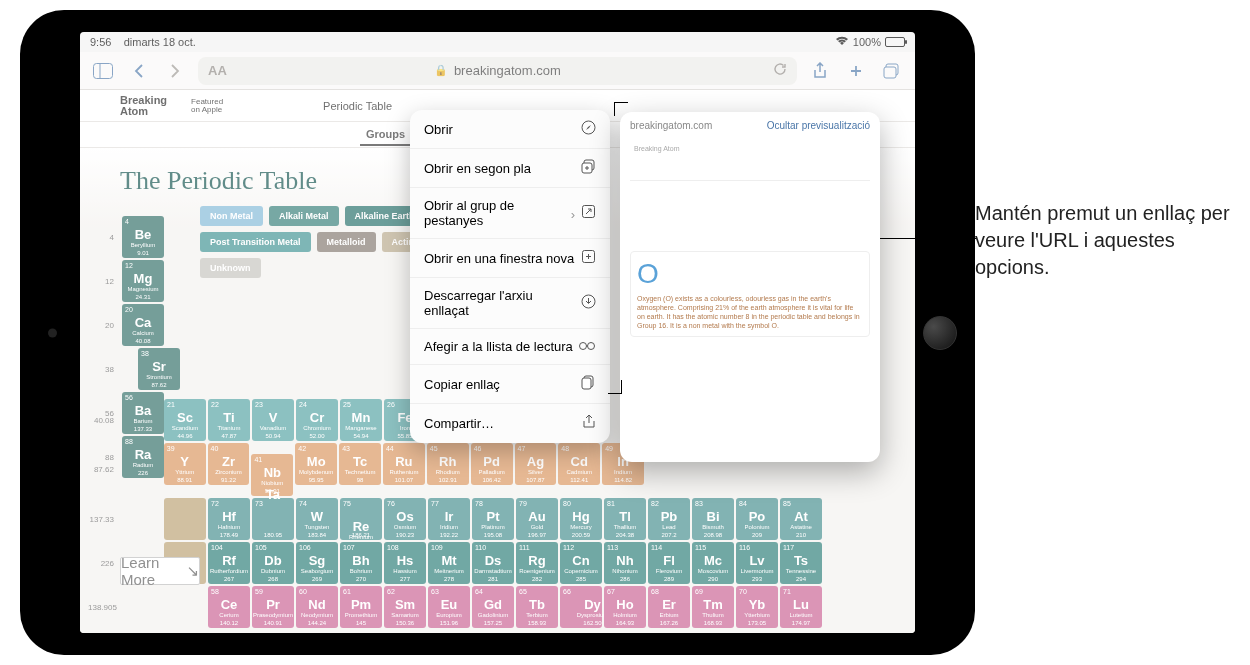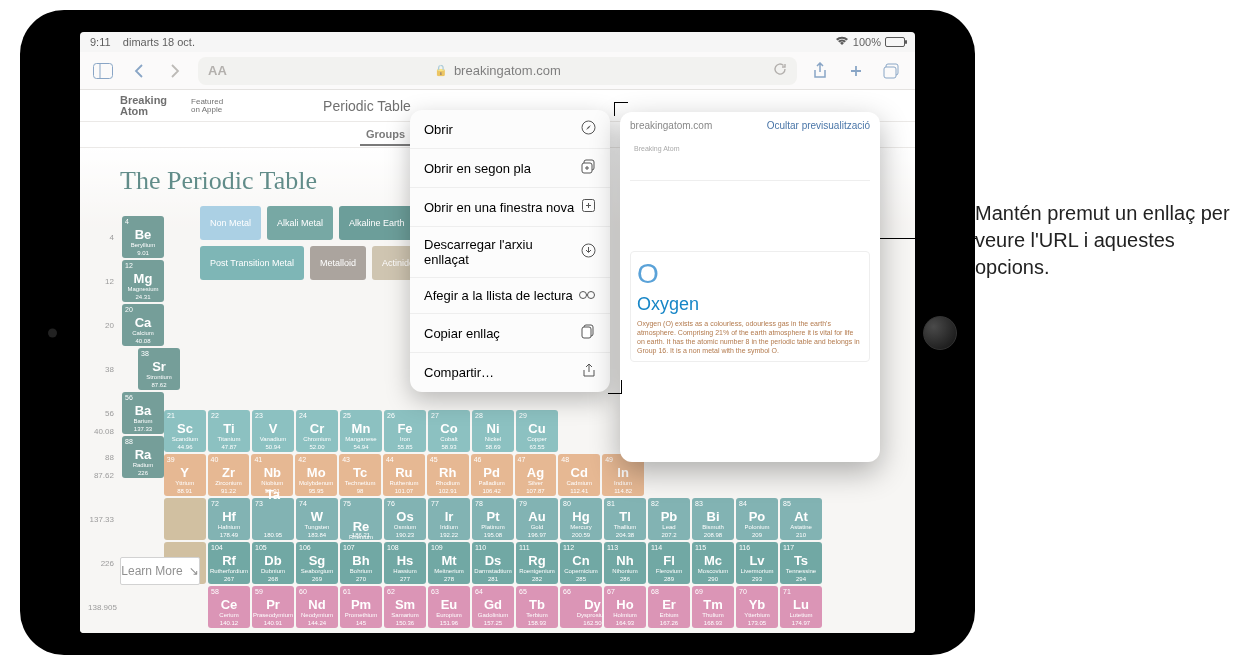--- a/index.html
+++ b/index.html
@@ -75,38 +75,38 @@
   .site-tabs .tab { padding: 4px 6px; color:#333; }
   .site-tabs .tab.sel { border-bottom: 2px solid #333; font-weight:600;}
   
   .page-body { position: relative; height: calc(100% - 116px); overflow:hidden; background: linear-gradient(#fff, #f3f1ee 80px); }
   .page-title {
     font-family: Georgia, serif; font-size: 26px; color:#0d4f4b;
     padding: 18px 0 10px 40px;
   }
   
   .legend { display:flex; flex-wrap:wrap; gap:6px; width: 300px; margin-left: 120px; }
-  .chip { font-size:9px; color:#fff; padding: 12px 10px; border-radius:3px; }
+  .chip { font-size:9px; color:#fff; padding: 5px 10px; border-radius:3px;font-weight:bold; }
   
   .ptable { position:absolute; bottom: 5px; left: 8px; right: 8px; }
   .prow { display:flex; gap:2px; margin-top:2px; }
   .rowlabel { width: 30px; font-size:8px; color:#666; text-align:right; padding-right:4px; align-self:center;}
   .cell {
     width: 42px; height: 42px; border-radius:3px;
     display:flex; flex-direction:column; align-items:center; justify-content:center;
     font-size: 8px; color:#fff; position:relative;
   }
   .cell .n { position:absolute; top:2px; left:3px; font-size:7px;}
   .cell .sym { font-size: 13px; font-weight:600;}
   .cell .name { font-size: 6px; }
   .cell .mass { position:absolute; bottom:2px; font-size:6px;}
   .learn-more {
     position:absolute; bottom: 48px; left: 40px;
     width: 80px; height: 28px; background:#fff; border:1px solid #bbb;
-    font-size: 12px; color:#555; display:flex; align-items:center; justify-content:center;
+    font-size: 15px; color:#555; display:flex; align-items:center; justify-content:center;
     border-radius:2px;
   }
   
   .dim {
     position:absolute; inset:0; background: rgba(255,255,255,0.35);
   }
   
   .ctx {
     position:absolute; top: 78px; left: 330px;
     width: 200px;
@@ -167,21 +167,21 @@
 </head>
 <body>
 
 <div class="device">
   <div class="camera"></div>
   <div class="home-button"></div>
   <div class="screen">
 
     <div class="statusbar">
       <div class="left">
-        <span>9:11</span>
+        <span>9:56</span>
         <span>&nbsp;&nbsp;</span>
         <span>dimarts 18 oct.</span>
       </div>
       <div class="right">
         <span>
           <svg width="14" height="10" viewBox="0 0 14 10">
               <path d="M7 9 L9 7 A3 3 0 0 0 5 7 Z M3 5 A6 6 0 0 1 11 5 L9.5 6.5 A4 4 0 0 0 4.5 6.5 Z M1 3 A9 9 0 0 1 13 3 L11.5 4.5 A7 7 0 0 0 2.5 4.5 Z" fill="#000"></path>
             </svg>
         </span>
         <span>100%</span>
@@ -237,21 +237,21 @@
     <div class="site-header">
       <div style="line-height:1.0;font-weight:600;">
         <span>Breaking</span><br><span>Atom</span>
       </div>
       <div style="font-size:8px;line-height:1.0;display:flex;align-items:center;gap:4px;">
         <span></span>
         <span style="white-space:pre;">Featured
 on Apple</span>
       </div>
       <div style="width:60px;"></div>
-      <div style="font-size:14px;">Periodic Table</div>
+      <div style="font-size:11px;">Periodic Table</div>
     </div>
     <div class="site-tabs">
       <div class="tab sel">Groups</div>
       <div class="tab">Periods</div>
     </div>
 
     <div class="page-body">
       <div class="page-title">The Periodic Table</div>
       <div class="legend" id="legend">
           <div class="chip" style="background: rgb(127, 183, 214);">Non Metal</div>
@@ -387,21 +387,21 @@
               <span class="sym">Y</span>
               <span class="name">Yttrium</span>
               <span class="mass">88.91</span>
             </div>
             <div class="cell" style="background: rgb(217, 146, 90);">
               <span class="n">40</span>
               <span class="sym">Zr</span>
               <span class="name">Zirconium</span>
               <span class="mass">91.22</span>
             </div>
-            <div class="cell" style="background: rgb(217, 146, 90);">
+            <div class="cell" style="background: rgb(217, 146, 90); margin-top: 11px;">
               <span class="n">41</span>
               <span class="sym">Nb</span>
               <span class="name">Niobium</span>
               <span class="mass">92.91</span>
             </div>
             <div class="cell" style="background: rgb(217, 146, 90);">
               <span class="n">42</span>
               <span class="sym">Mo</span>
               <span class="name">Molybdenum</span>
               <span class="mass">95.95</span>
@@ -742,20 +742,27 @@
         </div>
         <div class="ctx-item">
           <span>Obrir en segon pla</span>
           <span class="ic"><svg width="15" height="15" viewBox="0 0 15 15">
               <rect x="3" y="1" width="10" height="10" rx="2" fill="none" stroke="#555"></rect>
               <rect x="1" y="4" width="10" height="10" rx="2" fill="#fff" stroke="#555"></rect>
               <path d="M6 7v4M4 9h4" stroke="#555"></path>
             </svg></span>
         </div>
         <div class="ctx-item">
+          <span>Obrir al grup de pestanyes</span>
+          <span class="ic"><span style="margin-right:6px;color:#999;">›</span><svg width="15" height="15" viewBox="0 0 15 15">
+              <rect x="1.5" y="1.5" width="12" height="12" rx="2" fill="none" stroke="#555"></rect>
+              <path d="M5 10 L10 5 M10 5 h-3 M10 5 v3" stroke="#555" fill="none"></path>
+            </svg></span>
+        </div>
+        <div class="ctx-item">
           <span>Obrir en una finestra nova</span>
           <span class="ic"><svg width="15" height="15" viewBox="0 0 15 15">
               <rect x="1.5" y="1.5" width="12" height="12" rx="2" fill="none" stroke="#555"></rect>
               <path d="M7.5 5v5M5 7.5h5" stroke="#555"></path>
             </svg></span>
         </div>
         <div class="ctx-item">
           <span>Descarregar l'arxiu enllaçat</span>
           <span class="ic"><svg width="15" height="15" viewBox="0 0 15 15">
               <circle cx="7.5" cy="7.5" r="6.5" fill="none" stroke="#555"></circle>
@@ -789,21 +796,20 @@
       <div class="preview-head">
         <span>breakingatom.com</span>
         <span class="hide">Ocultar previsualització</span>
       </div>
       <div class="preview-body">
         <div style="height:40px;border-bottom:1px solid #eee;font-size:7px;color:#aaa;padding:4px;">
           <span>Breaking</span> <span>Atom</span>
         </div>
         <div class="preview-element-card">
           <div class="sym">O</div>
-          <h3>Oxygen</h3>
           <p>Oxygen (O) exists as a colourless, odourless gas in the earth's atmosphere. Comprising 21% of the earth atmosphere it is vital for life on earth. It has the atomic number 8 in the periodic table and belongs in Group 16. It is a non metal with the symbol O.</p>
         </div>
       </div>
     </div>
 
     <div class="bracket-tl" style="top:70px; left:534px;"></div>
     <div class="bracket-br" style="top:348px; left:528px;"></div>
 
   </div>
 </div>

